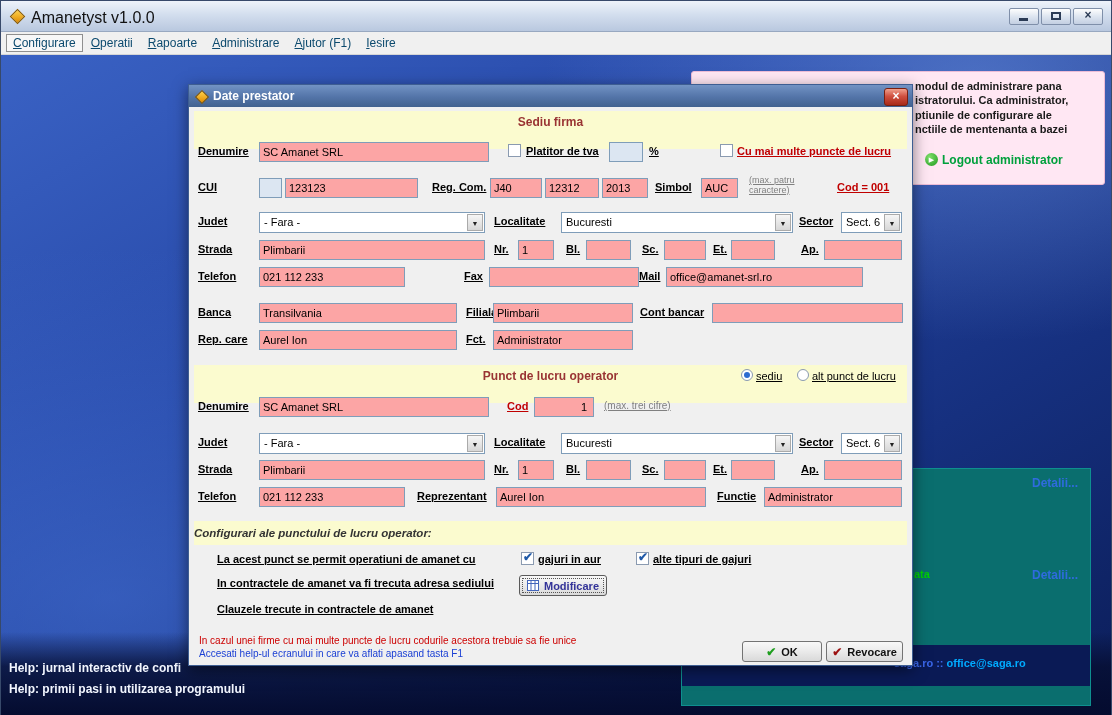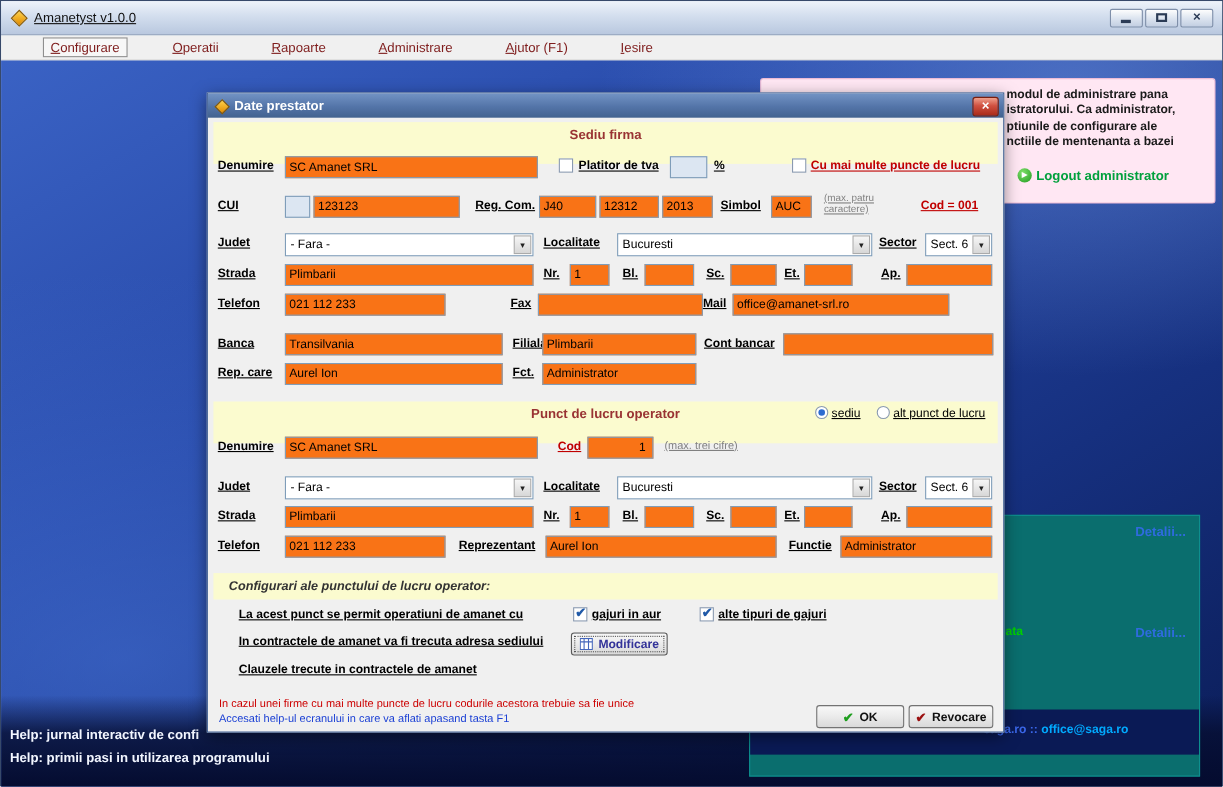--- a/index.html
+++ b/index.html
@@ -2,28 +2,28 @@
 <html><head>
 <meta charset="utf-8">
 <style>
   html,body{margin:0;padding:0;}
   body{width:1112px;height:715px;overflow:hidden;font-family:"Liberation Sans",sans-serif;}
   .app{position:relative;width:1112px;height:715px;box-sizing:border-box;border:1px solid #37496a;background:#c6d3e6;}
 
   
   .titlebar{position:relative;height:30px;background:linear-gradient(#eef3fa,#d3deee 45%,#b9c8df);border-bottom:1px solid #98a8c0;}
   .app-icon{position:absolute;left:11px;top:10px;width:9px;height:9px;background:linear-gradient(135deg,#ffd24a,#e08a00);transform:rotate(45deg);border:1px solid #8a5a00;}
-  .wtitle{position:absolute;left:30px;top:8px;font-size:12px;color:#111;white-space:nowrap;text-decoration:underline;}
+  .wtitle{position:absolute;left:30px;top:8px;font-size:16px;color:#111;white-space:nowrap;}
   .wcontrols{position:absolute;right:8px;top:7px;display:flex;gap:2px;}
   .wbtn{width:28px;height:15px;border:1px solid #7f8fa9;border-radius:2px;background:linear-gradient(#fdfdfd,#dde5f0 50%,#c3cfe2);position:relative;cursor:pointer;}
   .g-min{position:absolute;left:9px;bottom:3px;width:9px;height:3px;background:#2b3b55;}
   .g-max{position:absolute;left:9px;top:3px;width:10px;height:8px;border:2px solid #2b3b55;box-sizing:border-box;}
   .g-x{position:absolute;inset:0;text-align:center;line-height:13px;font-size:12px;font-weight:700;color:#2b3b55;}
   .menubar{height:22px;background:#f0f0f0;border-bottom:1px solid #d6d6d6;display:flex;align-items:center;padding-left:5px;font-size:12px;}
-  .mitem{padding:2px 7px;margin-right:1px;color:#7f1d1d;cursor:pointer;white-space:nowrap;margin-left:33px;}
+  .mitem{padding:2px 7px;margin-right:1px;color:#0c4a6e;cursor:pointer;white-space:nowrap;}
   .mitem.focus{border:1px solid #8f8f8f;padding:1px 6px;background:#f7f7f7;}
 
   
   .client{position:relative;height:663px;overflow:hidden;
     background:
       radial-gradient(ellipse 700px 420px at 88% 4%, rgba(125,165,240,0.45), rgba(125,165,240,0) 62%),
       radial-gradient(ellipse 950px 540px at 10% 82%, rgba(70,115,215,0.55), rgba(70,115,215,0) 65%),
       linear-gradient(150deg,#3a62c4 0%,#2749a8 35%,#16307f 70%,#0b1d58 100%);}
   .bottom-band{position:absolute;left:0;right:0;bottom:0;height:86px;background:linear-gradient(180deg,rgba(6,14,50,0) 0%,rgba(6,14,50,0.82) 40%,#040b2e 100%);}
   .help-line{position:absolute;color:#f2f6ff;font-weight:700;font-size:12px;white-space:nowrap;z-index:3;}
@@ -47,33 +47,33 @@
   .dialog{position:absolute;left:187px;top:29px;width:723px;height:580px;background:#f0f0f0;border:1px solid #3e5e92;box-shadow:0 4px 14px rgba(0,0,0,0.5);z-index:10;box-sizing:content-box;}
   .dtitle{position:absolute;left:0;top:0;width:100%;height:22px;background:linear-gradient(#7293c4 0%,#5374a8 55%,#42628f 100%);}
   .dtitle .dtext{position:absolute;left:24px;top:4px;color:#fff;font-size:12px;font-weight:700;white-space:nowrap;}
   .d-icon{position:absolute;left:8px;top:7px;width:8px;height:8px;background:linear-gradient(135deg,#ffd24a,#e08a00);transform:rotate(45deg);border:1px solid #8a5a00;}
   .dclose{position:absolute;right:4px;top:3px;width:22px;height:16px;border:1px solid #7a1f10;border-radius:3px;background:linear-gradient(#f0a08c,#d05040 45%,#a82a18);color:#fff;text-align:center;line-height:14px;font-size:12px;font-weight:700;cursor:pointer;}
 
   .lbl{position:absolute;font-weight:700;font-size:11px;color:#000;white-space:nowrap;text-decoration:underline;}
   .plain{font-weight:400;}
   .red{color:#c00000;}
   .gray{color:#808080;font-weight:400;}
-  .inp{position:absolute;height:20px;border:1px solid #7f9db9;background:#f97316;font:11px "Liberation Sans",sans-serif;padding:0 3px;box-sizing:border-box;color:#000;}
+  .inp{position:absolute;height:20px;border:1px solid #7f9db9;background:#fca5a5;font:11px "Liberation Sans",sans-serif;padding:0 3px;box-sizing:border-box;color:#000;}
   .inp.dis{background:#dce6f2;}
   .inp.num{text-align:right;padding-right:6px;}
   .combo{position:absolute;height:21px;border:1px solid #7f9db9;background:#fff;box-sizing:border-box;cursor:pointer;}
   .combo .ctxt{position:absolute;left:4px;top:3px;font-size:11px;color:#000;white-space:nowrap;}
   .combo .cbtn{position:absolute;right:1px;top:1px;bottom:1px;width:16px;background:linear-gradient(#f6f6f6,#d7d7d7);border:1px solid #aaa;box-sizing:border-box;text-align:center;font-size:7px;line-height:17px;color:#222;}
   .cb{position:absolute;width:13px;height:13px;background:#fff;border:1px solid #8a9ab0;box-sizing:border-box;cursor:pointer;}
   .cb.on::after{content:"✔";position:absolute;left:1px;top:-3px;font-size:12px;color:#1f59a8;font-weight:700;}
   .radio{position:absolute;width:12px;height:12px;border-radius:50%;background:#fff;border:1px solid #8a9ab0;box-sizing:border-box;cursor:pointer;}
   .radio.on::after{content:"";position:absolute;left:2px;top:2px;width:6px;height:6px;border-radius:50%;background:#2d6bd0;}
   .strip{position:absolute;left:5px;width:713px;height:38px;background:#fbfbcf;}
   .strip .st{display:block;text-align:center;font-weight:700;color:#993333;font-size:12px;line-height:22px;}
-  .strip .st.left{text-align:left;padding-left:14px;font-style:italic;color:#333;font-size:11.5px;}
+  .strip .st.left{text-align:left;padding-left:0;font-style:italic;color:#333;font-size:11.5px;}
   .btn97{position:absolute;box-sizing:border-box;border:1px solid #737373;border-radius:3px;background:linear-gradient(#f8f8f8,#ececec 45%,#d9d9d9);font-size:11px;font-weight:700;display:flex;align-items:center;justify-content:center;gap:5px;cursor:pointer;color:#111;}
   .btn97 .chk-g{color:#1e9e1e;font-size:12px;}
   .btn97 .chk-r{color:#9b1010;font-size:12px;}
   .btn-mod{color:#333399;border:1px solid #5a5a5a;outline:1px dotted #555;outline-offset:-4px;}
   .warn{position:absolute;left:10px;font-size:10px;color:#cc0000;white-space:nowrap;}
   .hintb{position:absolute;left:10px;font-size:10px;color:#1a3fd4;white-space:nowrap;}
 </style>
 </head>
 <body>
 

